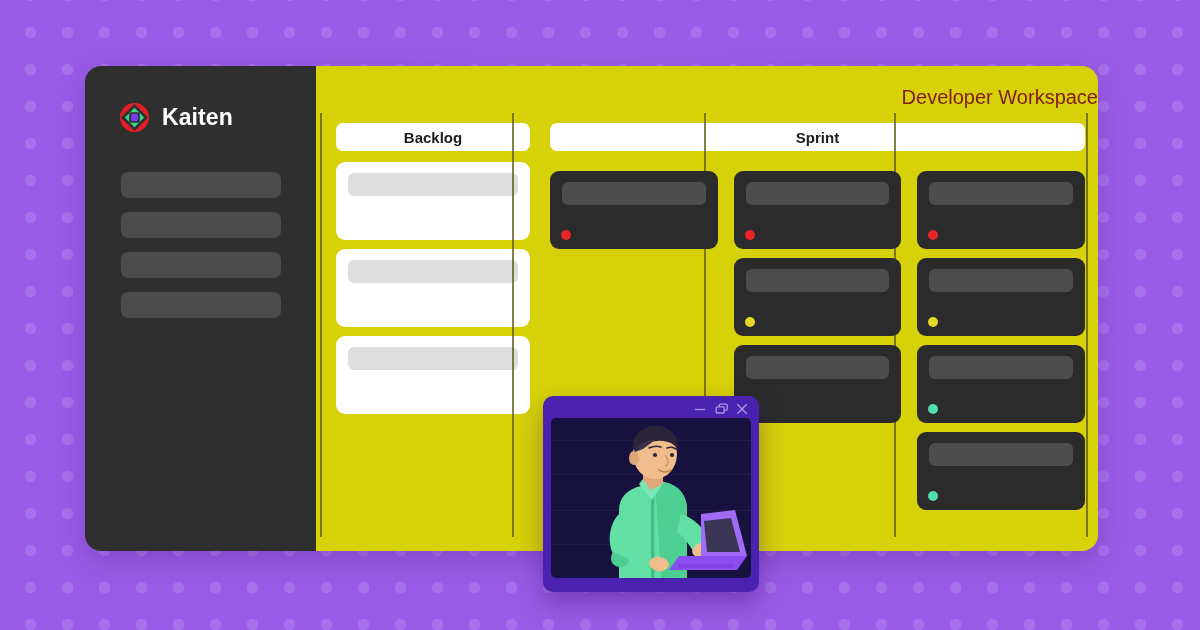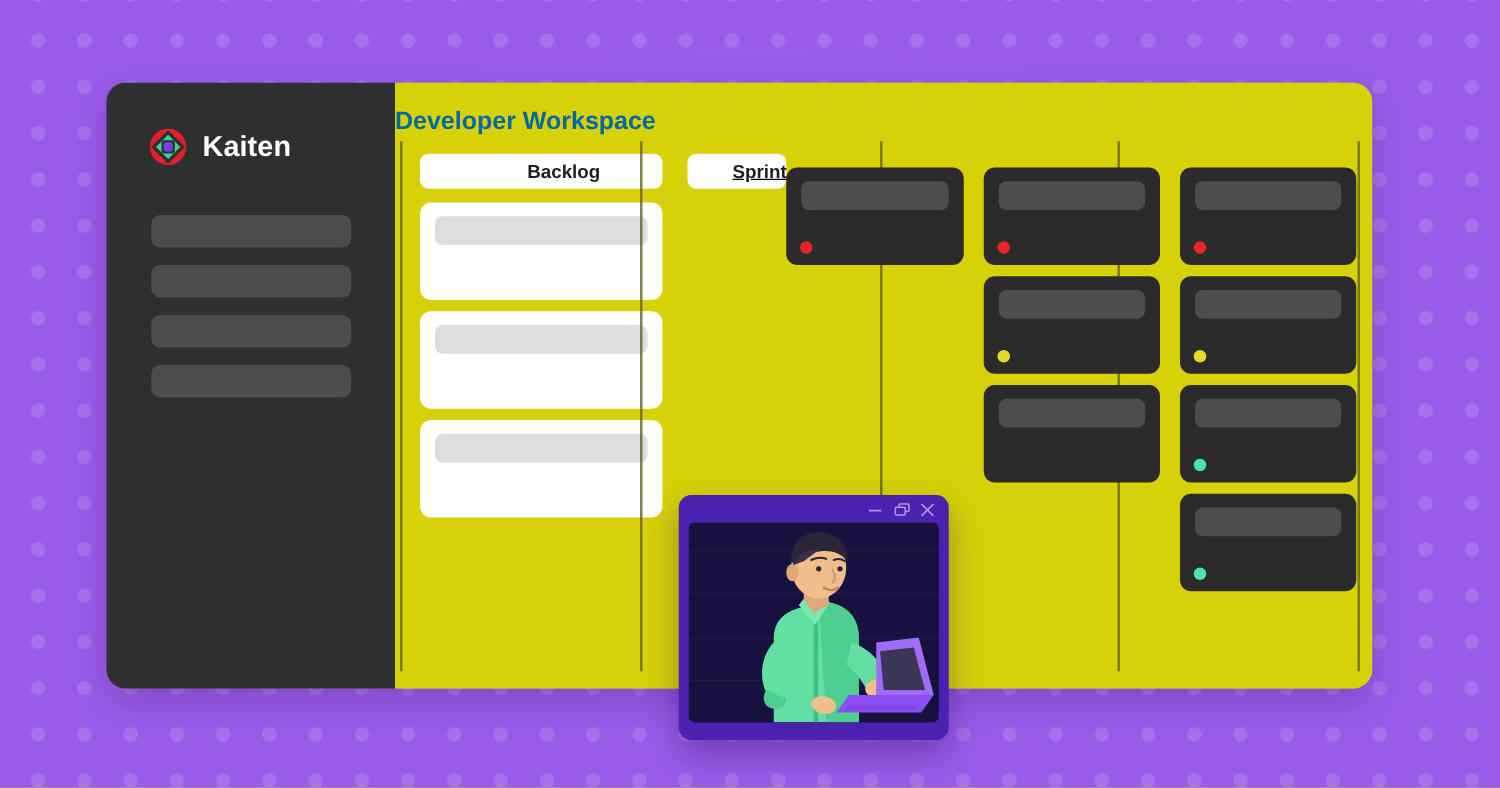--- a/index.html
+++ b/index.html
@@ -93,24 +93,24 @@
 
   
   .board {
     flex: 1 1 auto;
     background: #d6d108;
     position: relative;
     display: flex;
     flex-direction: column;
   }
   .board-title {
-    text-align: left;
-    color: #0369a1;
+    text-align: right;
+    color: #7f1d1d;
     font-size: 20px;
-    font-weight: bold;
+    font-weight: normal;
     padding-top: 20px;
     height: 27px;
     box-sizing: content-box;
   }
 
   .board-body {
     flex: 1 1 auto;
     display: flex;
     padding: 10px 13px 0 20px;
     gap: 0;
@@ -132,36 +132,35 @@
   .group-backlog {
     width: 194px;
     flex: 0 0 194px;
     display: flex;
     flex-direction: column;
     margin-right: 20px;
   }
   .group-sprint {
     flex: 1 1 auto;
     display: flex;
+    flex-direction: column;
     min-width: 0;
-    text-decoration: underline;
   }
 
   .col-header {
     background: #ffffff;
     border-radius: 7px;
     height: 28px;
     display: flex;
     align-items: center;
     justify-content: center;
     color: #1d1d1d;
     font-size: 15px;
     font-weight: bold;
     box-sizing: border-box;
-    padding-left: 36px;
   }
   .sprint-header { margin-bottom: 9px; }
 
   .sprint-sub-headers {
     display: flex;
     gap: 16px;
   }
   .sprint-sub-headers .col-header { flex: 1 1 0; min-width: 0; }
 
   .sprint-lanes {

